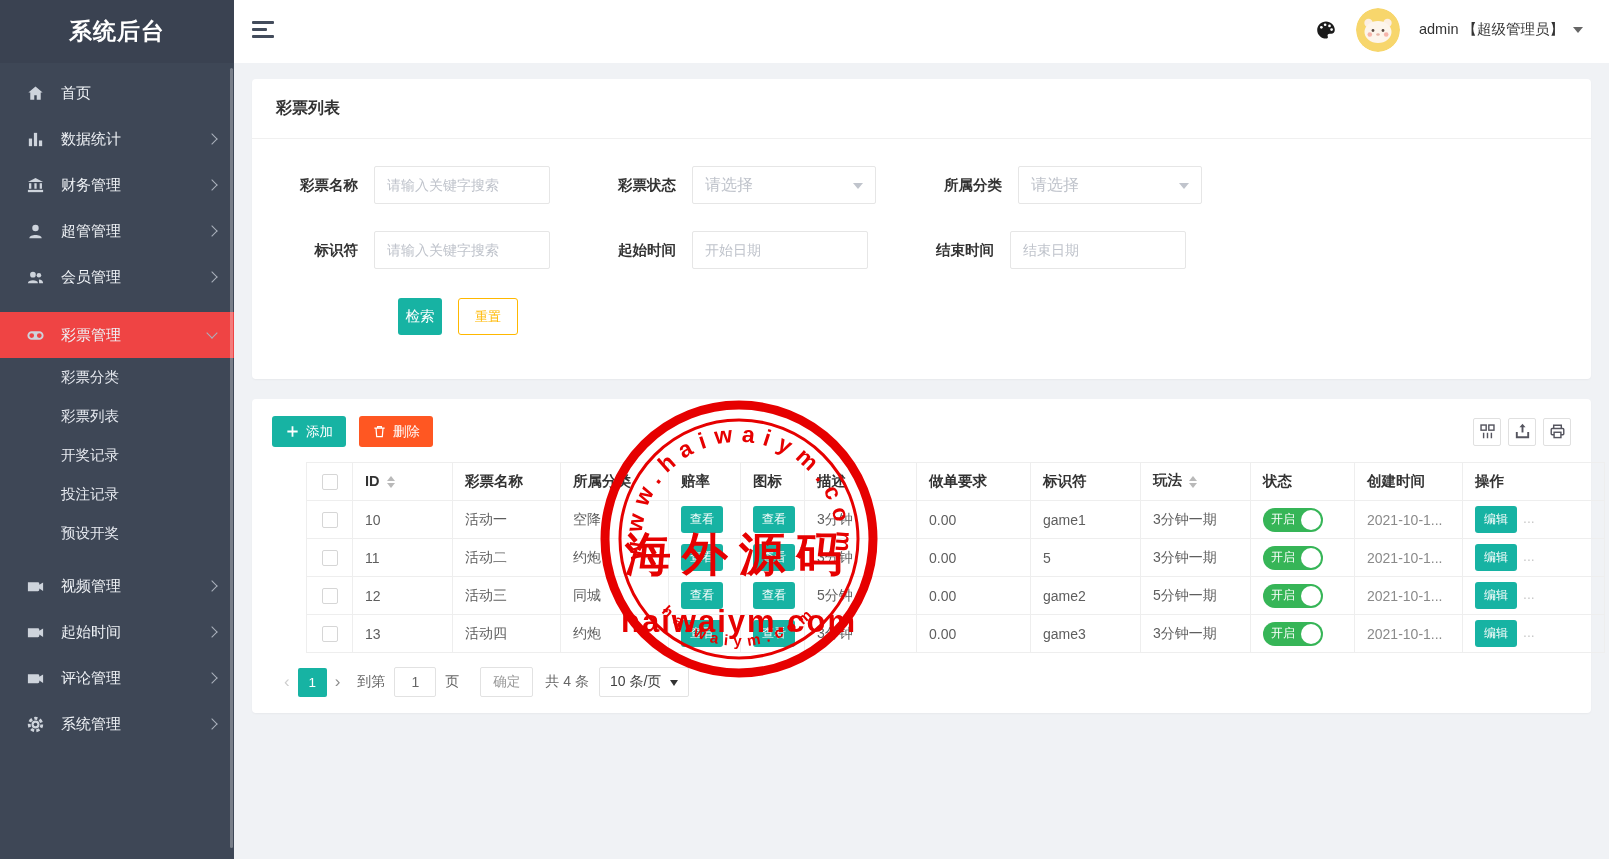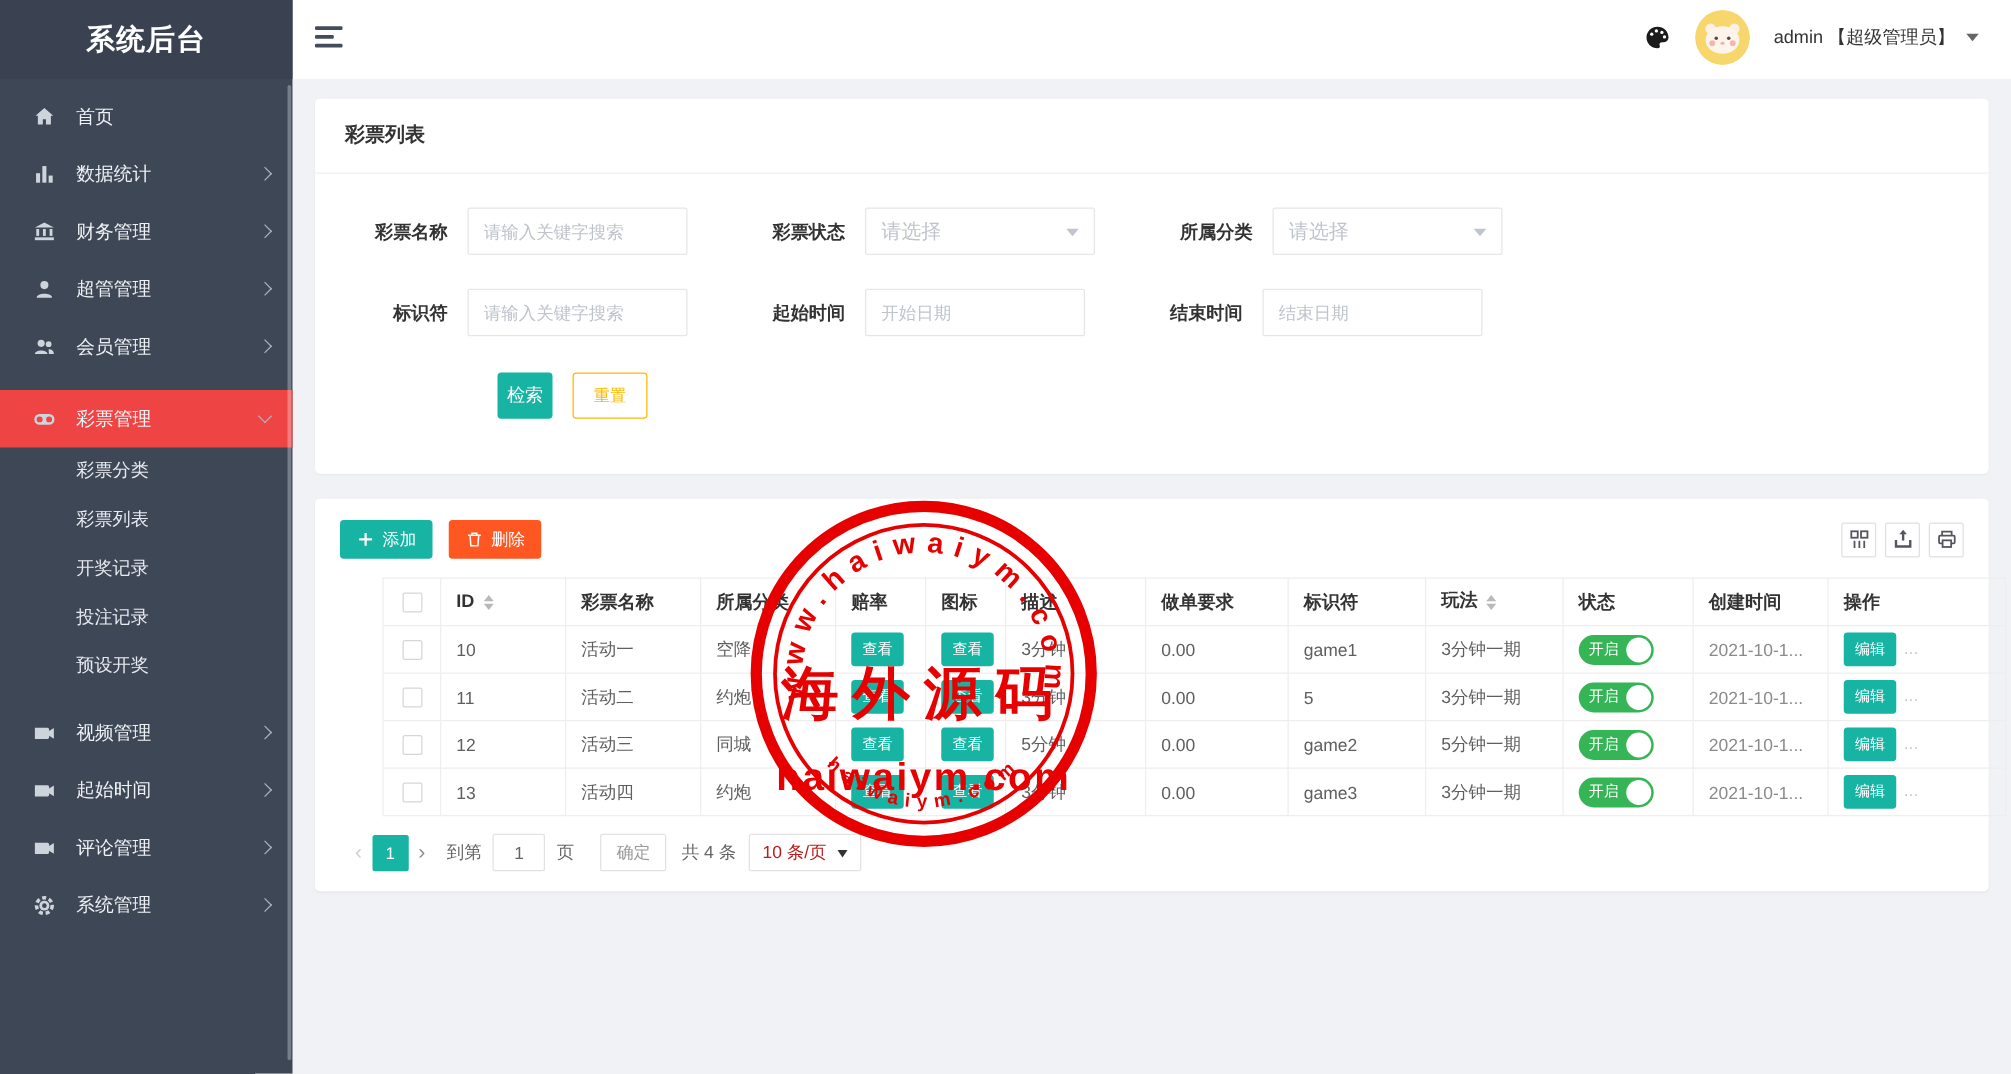--- a/index.html
+++ b/index.html
@@ -76,21 +76,21 @@
   .muted { color:#8a8a8a !important; }
   
   .pager { display:flex; align-items:center; margin-top:14px; font-size:14px; color:#666; padding-left:4px; }
   .pg-arrow { font-size:17px; color:#cfcfcf; padding:0 8px; cursor:pointer; }
   .pg-arrow.next { color:#8d8d8d; }
   .pg-cur { width:29px; height:29px; background:#17b3a3; color:#fff; border-radius:2px; display:flex; align-items:center; justify-content:center; font-size:13.5px; cursor:pointer; }
   .pg-text { margin:0 9px; color:#666; }
   .pg-input { width:42px; height:30px; border:1px solid #e2e2e2; border-radius:2px; text-align:center; font-size:14px; color:#666; outline:none; }
   .pg-confirm { height:30px; padding:0 12px; background:#fff; border:1px solid #e2e2e2; border-radius:2px; color:#999; font-size:13.5px; margin:0 10px 0 12px; cursor:pointer; }
   .pg-total { margin:0 10px 0 2px; color:#666; }
-  .pg-size { height:30px; border:1px solid #e2e2e2; border-radius:2px; display:flex; align-items:center; padding:0 10px; gap:9px; color:#b91c1c; cursor:pointer; background:#fff; }
+  .pg-size { height:30px; border:1px solid #e2e2e2; border-radius:2px; display:flex; align-items:center; padding:0 10px; gap:9px; color:#404040; cursor:pointer; background:#fff; }
   .pg-size-caret { width:0; height:0; border:4.5px solid transparent; border-top:6px solid #333; margin-top:5px; }
   
   .stamp { position:absolute; left:589px; top:389px; width:300px; height:300px; z-index:50; pointer-events:none; }
   .stamp text, .stamp textPath { font-family:"Liberation Sans","DejaVu Sans",sans-serif; font-weight:bold; }
   .st-top { font-size:23px; letter-spacing:8px; }
   .st-center { font-size:46px; letter-spacing:11px; }
   .st-sub { font-size:31px; letter-spacing:2px; }
   .st-bottom { font-size:15px; letter-spacing:6px; }
 </style>
 </head>

